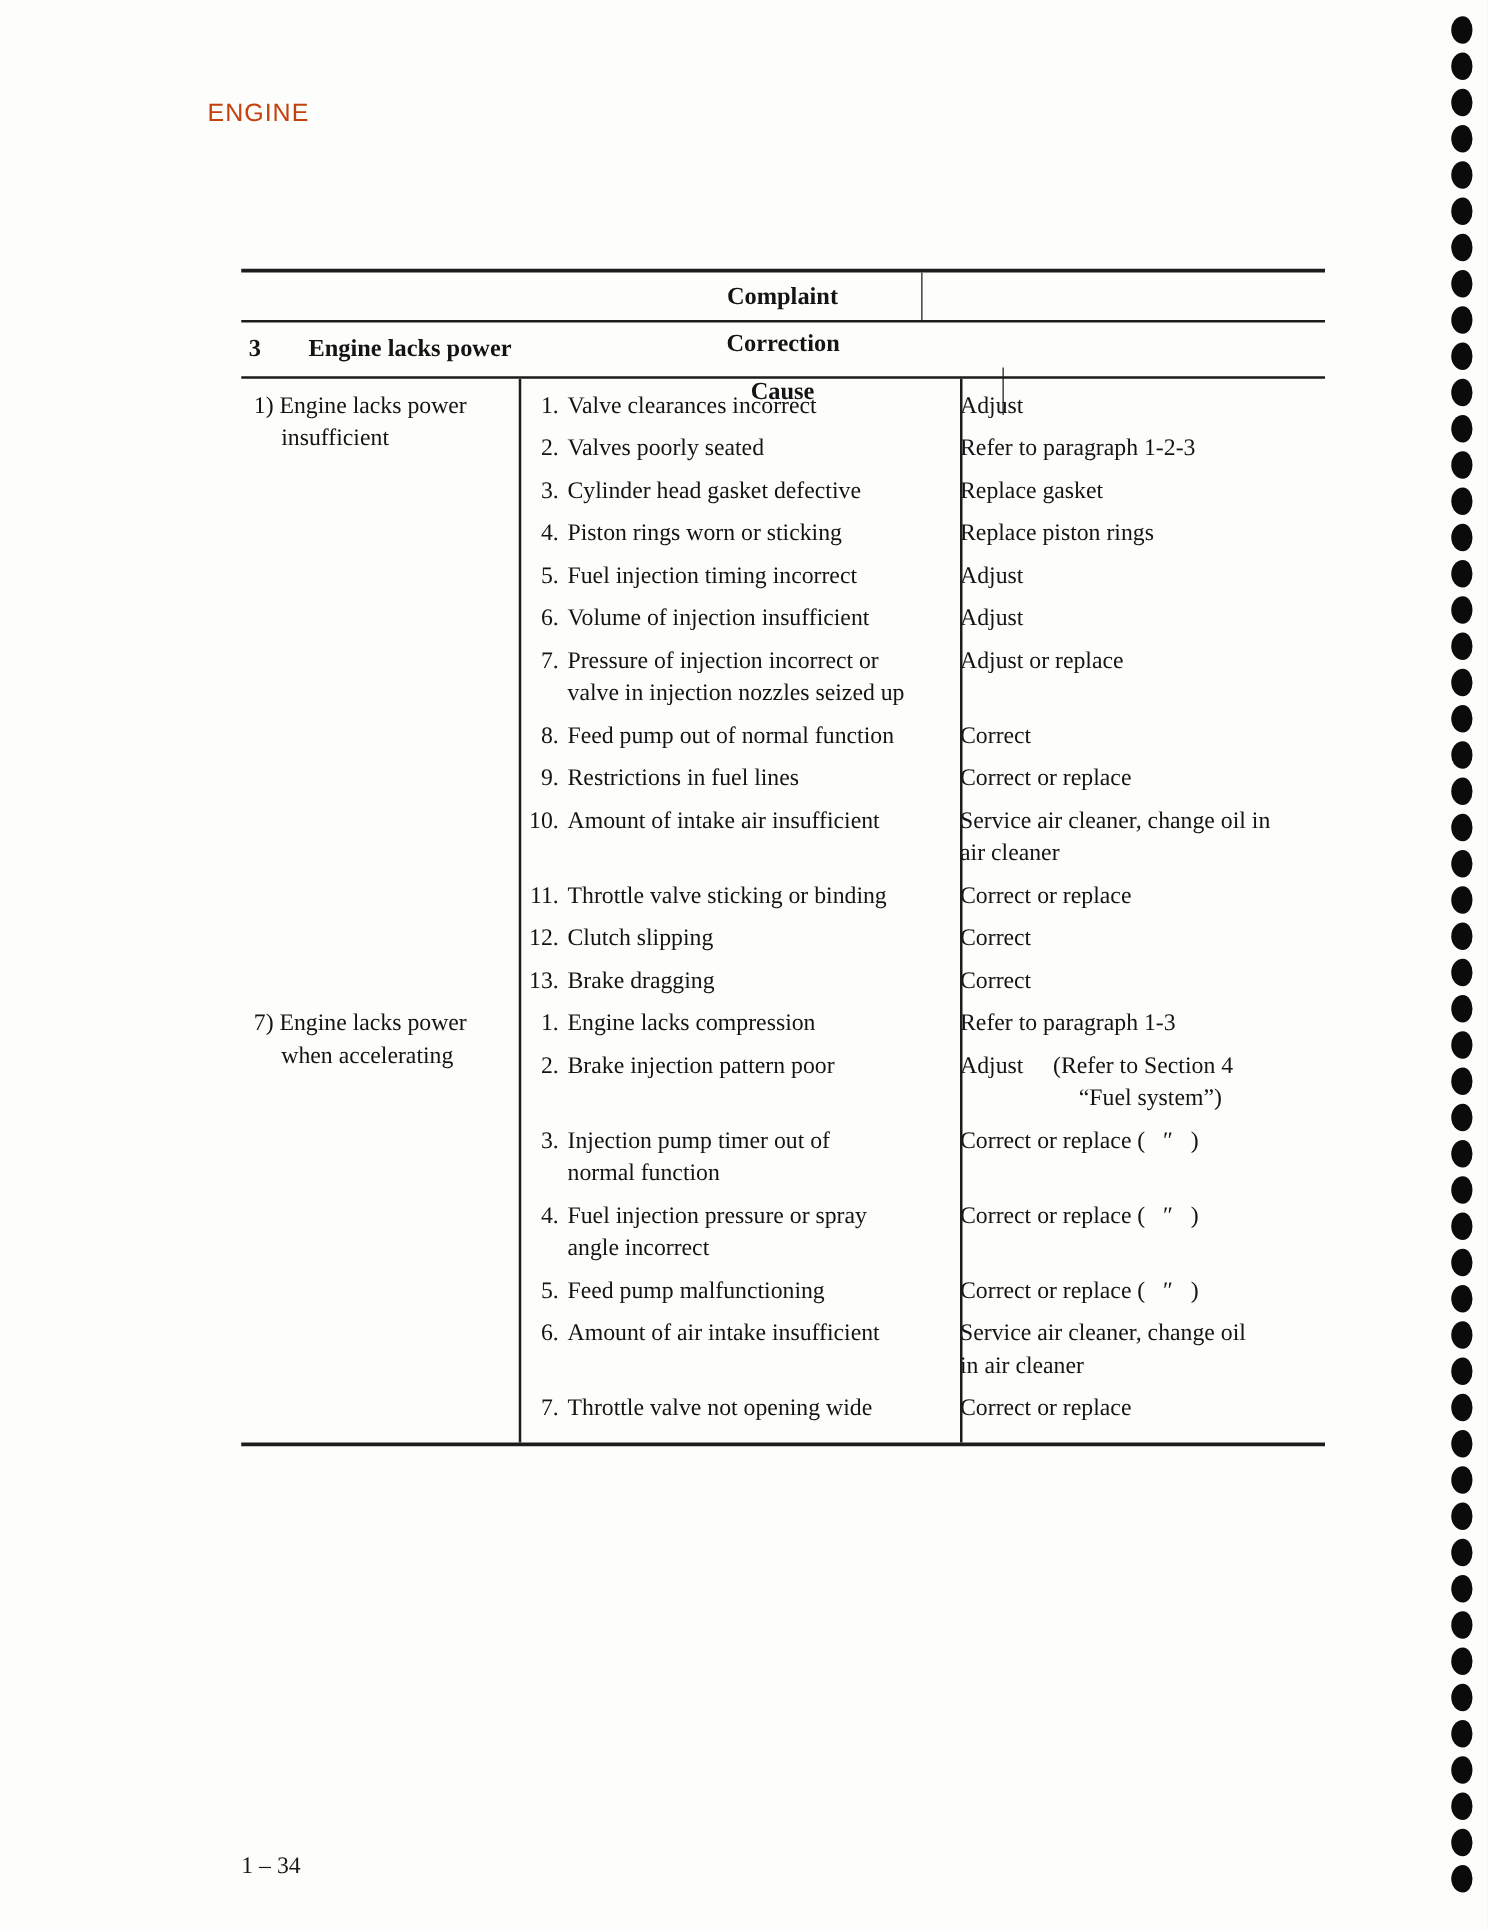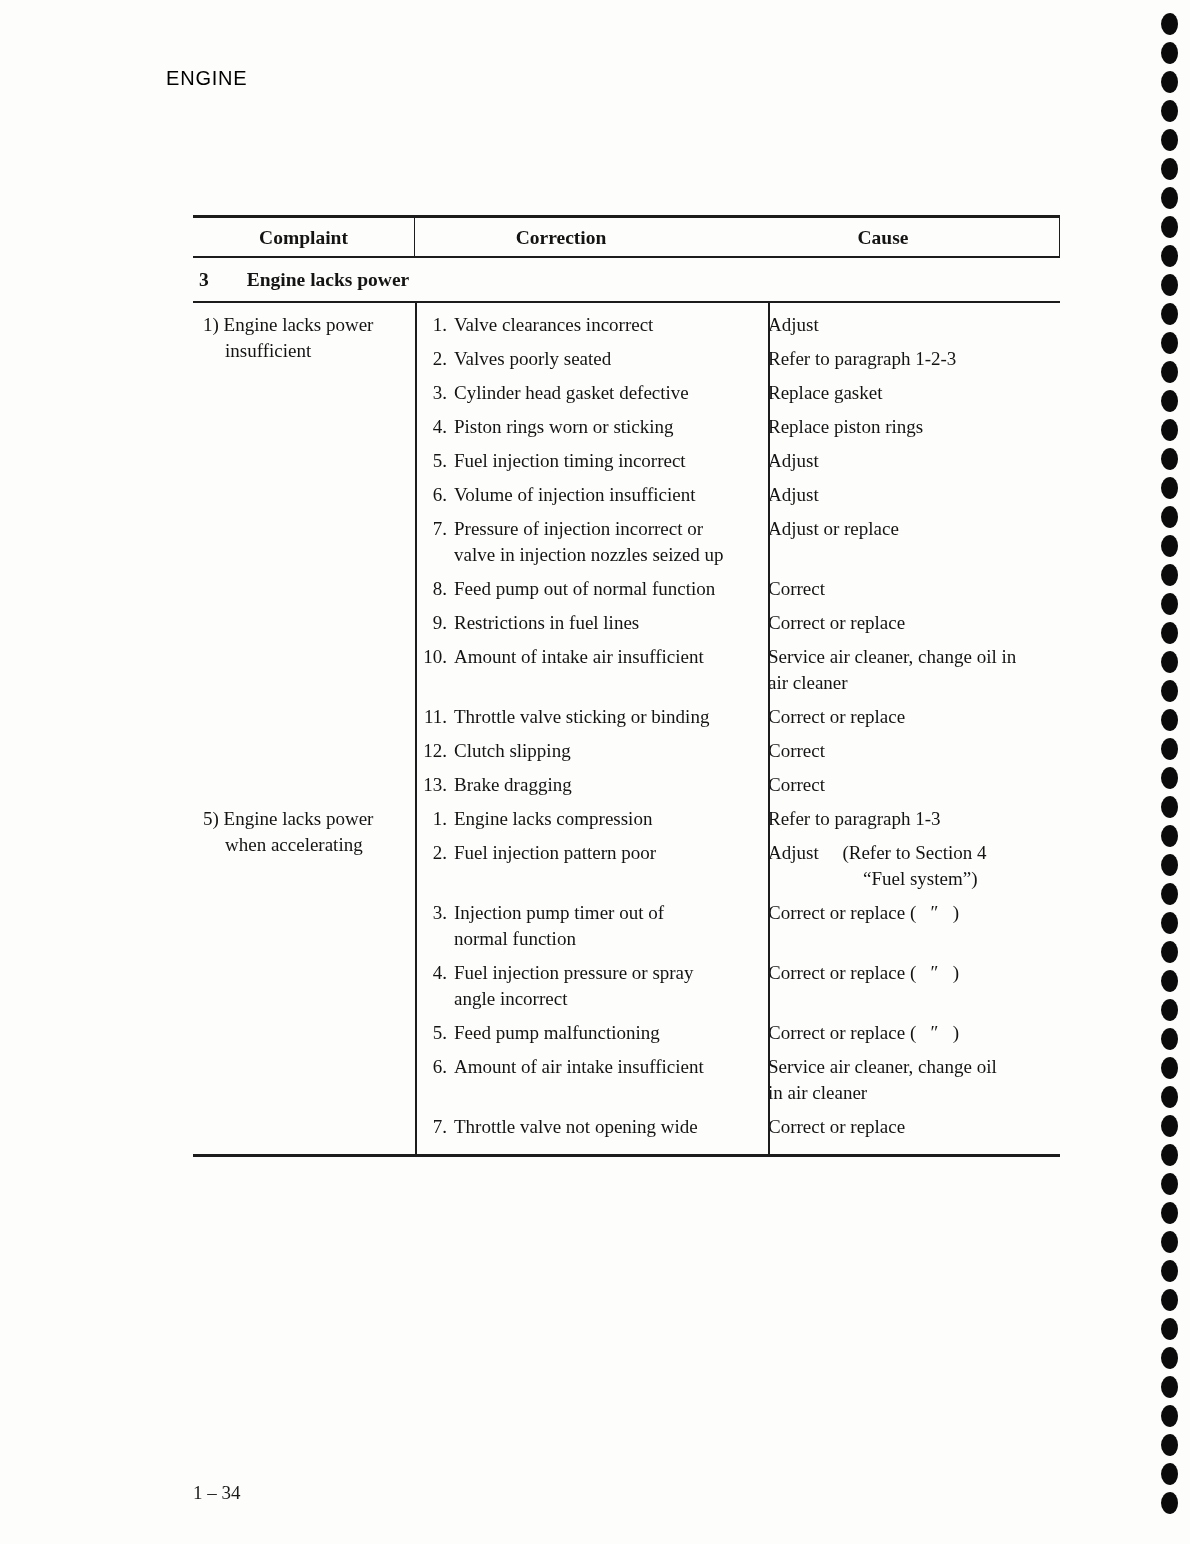--- a/index.html
+++ b/index.html
@@ -3,23 +3,23 @@
 <meta charset="utf-8">
 <style>
   * { margin:0; padding:0; box-sizing:border-box; }
   body { background:#e8e8e8; font-family:"Liberation Serif", serif; }
   .page {
     position:relative; width:1190px; height:1544px;
     background:#fdfdfb; color:#141414; overflow:hidden;
     margin:0 auto;
   }
   .page-header {
-    position:absolute; left:166px; top:67px;
+    position:absolute; left:166px; top:80px;
     font-family:"Liberation Sans", sans-serif;
-    font-size:20px; letter-spacing:0.8px; color:#000000;
+    font-size:20px; letter-spacing:0.8px; color:#c2410c;
   }
   .page-number {
     position:absolute; left:193px; top:1482px;
     font-size:19px; color:#1a1a1a;
   }
   
   .binding-strip {
     position:absolute; right:12px; top:13px;
     display:flex; flex-direction:column; gap:7px;
   }
@@ -27,21 +27,21 @@
     width:17px; height:22px; background:#0b0b0b;
     border-radius: 55% 45% 45% 55% / 50% 50% 50% 50%;
   }
   
   .doc-table {
     position:absolute; left:193px; top:215px; width:867px;
     font-size:19px; line-height:26px;
   }
   .thead {
     display:flex; border-top:3px solid #1c1c1c; border-bottom:2px solid #1c1c1c;
-    height:43px; align-items:center; font-weight:bold; font-size:19.5px;
+    height:43px; align-items:center; font-weight:bold; font-size:19.5px;flex-direction:column;
   }
   .thead .hc { text-align:center; }
   .hc-complaint { width:222px; border-right:1.5px solid #1c1c1c; height:100%; line-height:40px; }
   .hc-cause     { width:353px; border-right:1.5px solid #1c1c1c; height:100%; line-height:40px; }
   .hc-correction{ width:292px; height:100%; line-height:40px; }
   .section-row {
     display:flex; align-items:center; height:45px;
     border-bottom:2px solid #1c1c1c; font-weight:bold; font-size:19.5px;
   }
   .section-number { padding-left:6px; }
@@ -239,35 +239,35 @@
                 <span class="num">13.</span>
                 <span class="cause-text">Brake dragging</span>
               </div>
               <div class="corr-cell">Correct</div>
             </div>
           </div>
       </div>
 
       <div class="group">
         <div class="complaint-cell">
-          <div>5) Engine lacks power</div>
+          <div>7) Engine lacks power</div>
           <div class="complaint-line2">when accelerating</div>
         </div>
         <div class="rows-container">
             <div class="crow">
               <div class="cause-cell">
                 <span class="num">1.</span>
                 <span class="cause-text">Engine lacks compression</span>
               </div>
               <div class="corr-cell">Refer to paragraph 1-3</div>
             </div>
             <div class="crow">
               <div class="cause-cell">
                 <span class="num">2.</span>
-                <span class="cause-text">Fuel injection pattern poor</span>
+                <span class="cause-text">Brake injection pattern poor</span>
               </div>
               <div class="corr-cell">Adjust     (Refer to Section 4
                     “Fuel system”)</div>
             </div>
             <div class="crow">
               <div class="cause-cell">
                 <span class="num">3.</span>
                 <span class="cause-text">Injection pump timer out of
 normal function</span>
               </div>

